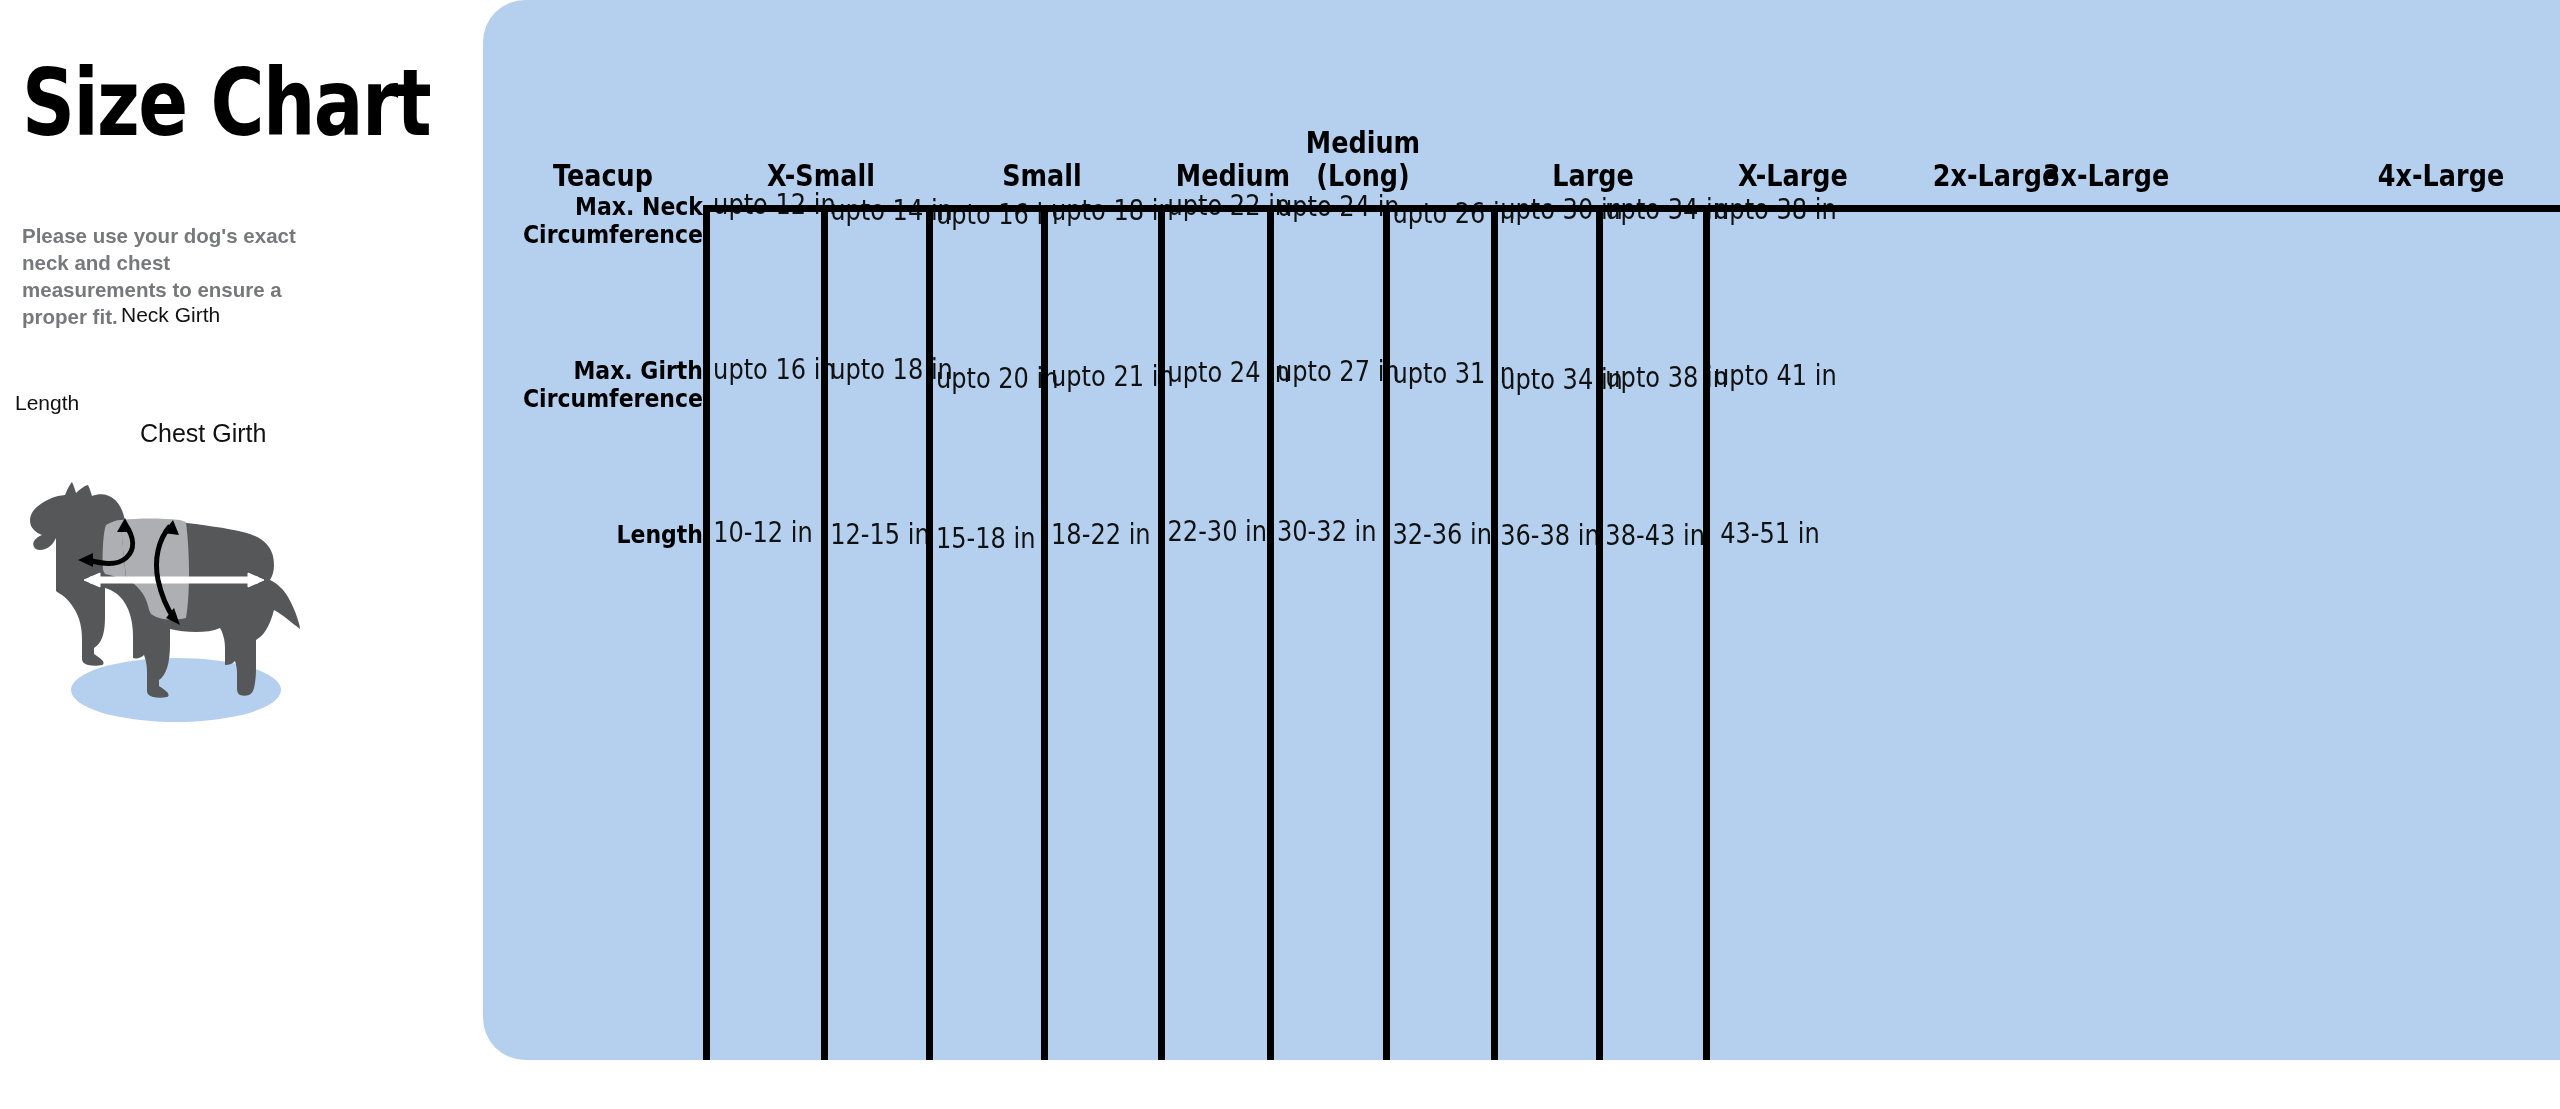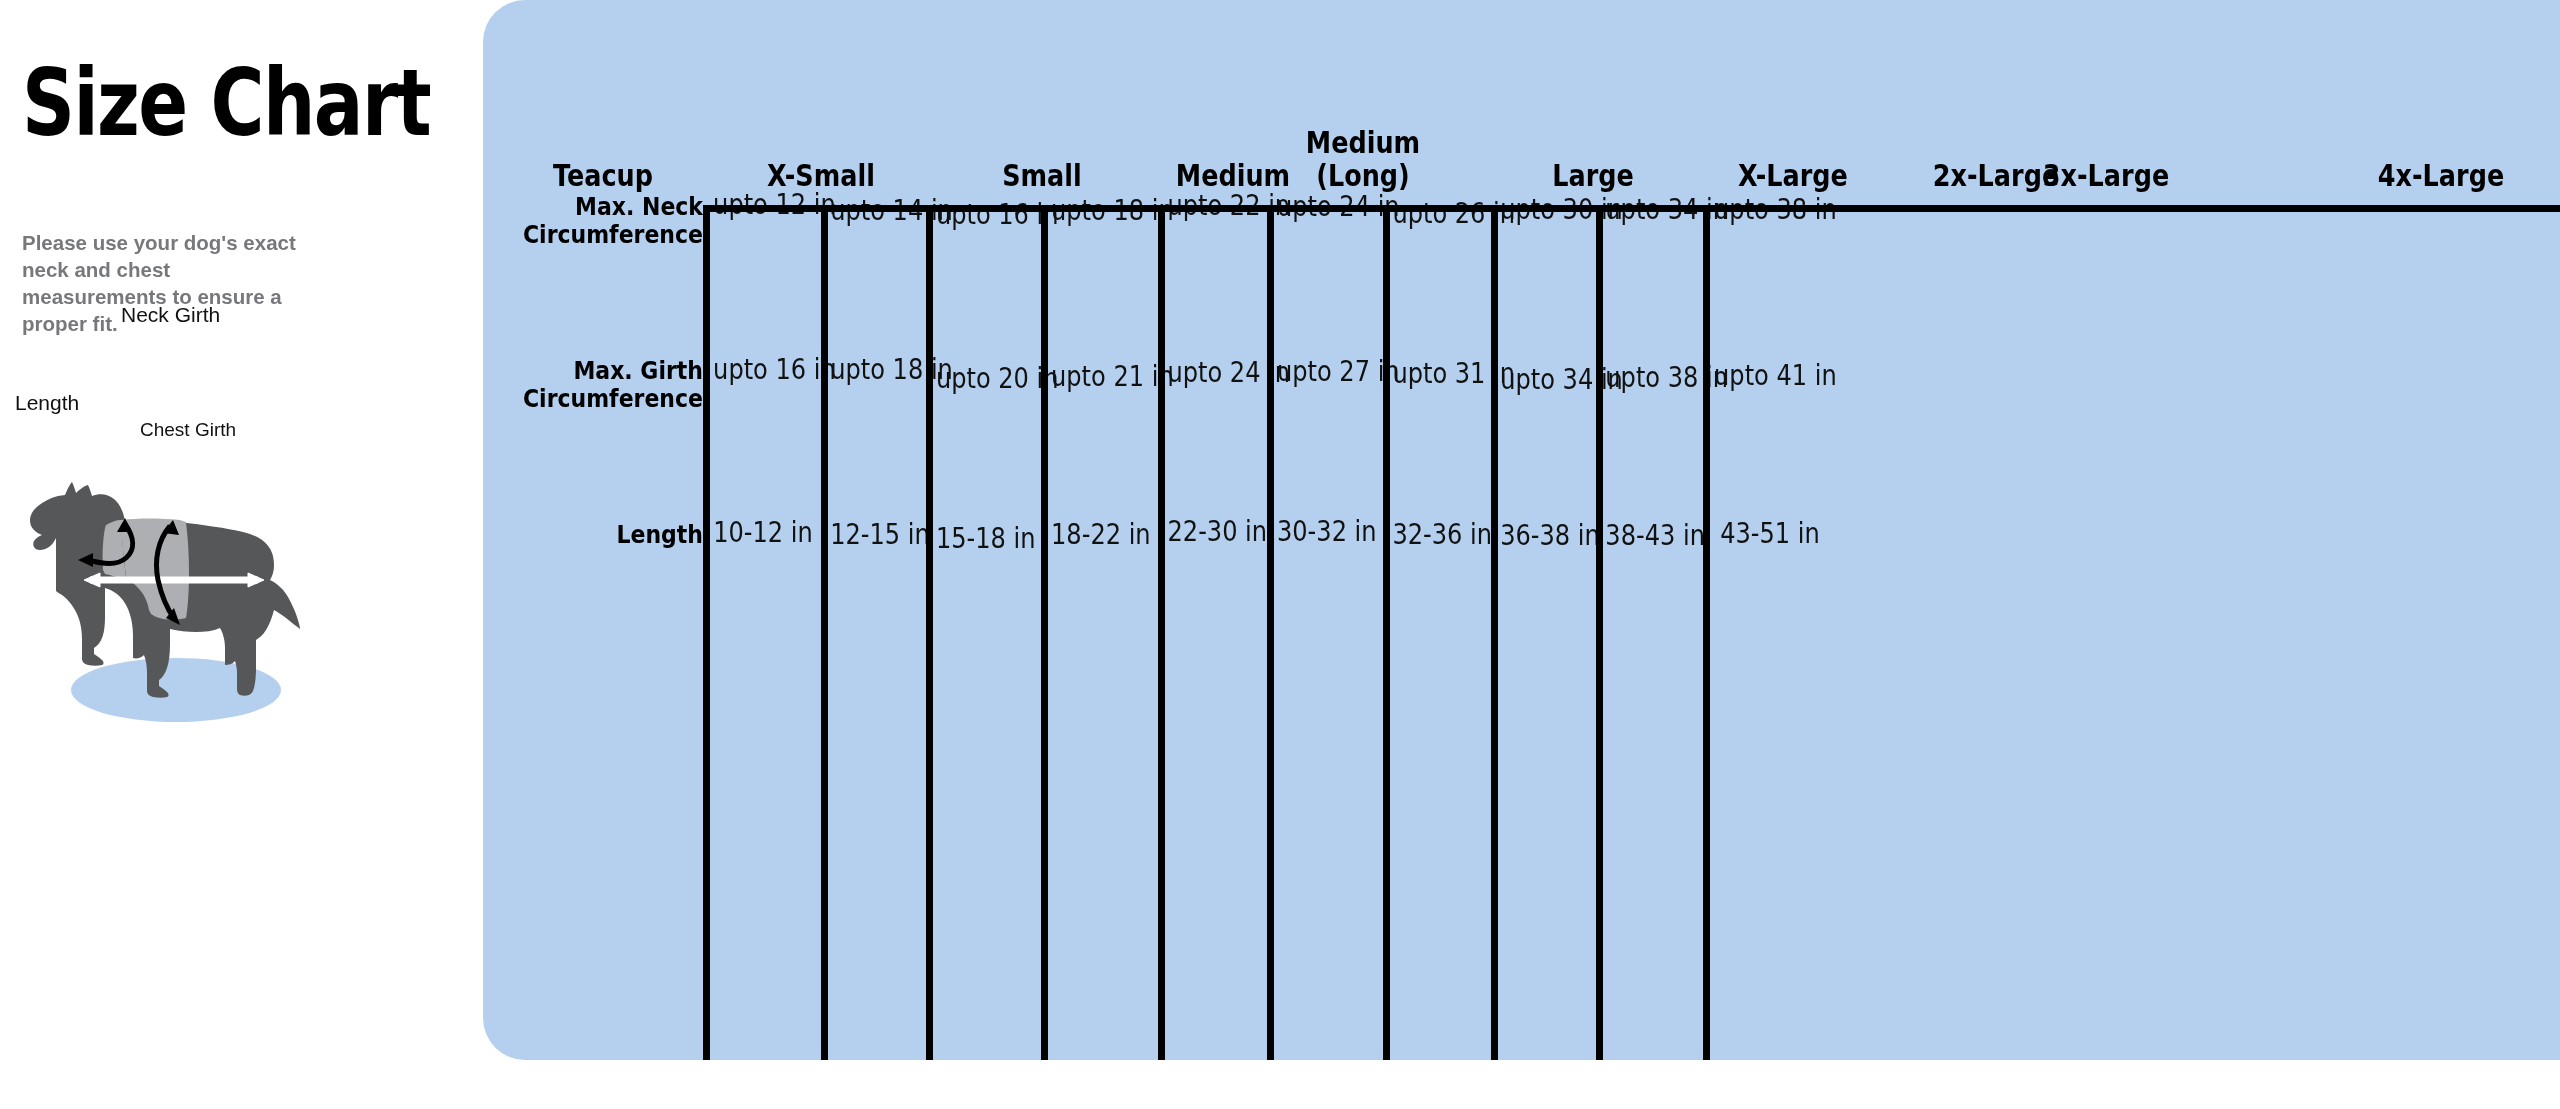--- a/index.html
+++ b/index.html
@@ -22,21 +22,21 @@
     font-weight:bold;
     font-size:92px;
     line-height:92px;
     letter-spacing:-2px;
     color:#000;
     transform:scaleX(0.80);
     transform-origin:left top;
     white-space:nowrap;
   }
   #intro-text {
-    position:absolute; left:22px; top:229px; width:290px;
+    position:absolute; left:22px; top:222px; width:290px;
     font-family:"Liberation Sans", sans-serif;
     font-weight:bold;
     font-size:20.5px;
     line-height:27px;
     color:#77787b;
   }
 
   
   #dog-illustration {
     position:absolute; left:8px; top:468px; width:300px; height:270px;
@@ -45,21 +45,21 @@
 
   .diagram-label {
     position:absolute;
     font-family:"Liberation Sans", sans-serif;
     font-weight:normal;
     color:#111;
     white-space:nowrap;
   }
   #label-neck-girth  { left:110px; top:303px; font-size:21px;margin-left:11px; }
   #label-length      { left:15px;  top:391px; font-size:21px; }
-  #label-chest-girth { left:140px; top:419px; font-size:19px; }
+  #label-chest-girth { left:140px; top:419px; font-size:25px; }
 
   
   #table-panel {
     position:absolute; left:483px; top:0; width:2077px; height:1060px;
     background:#b5d0ee;
     border-radius:42px 0 0 42px;
     z-index:1;
   }
 
   

